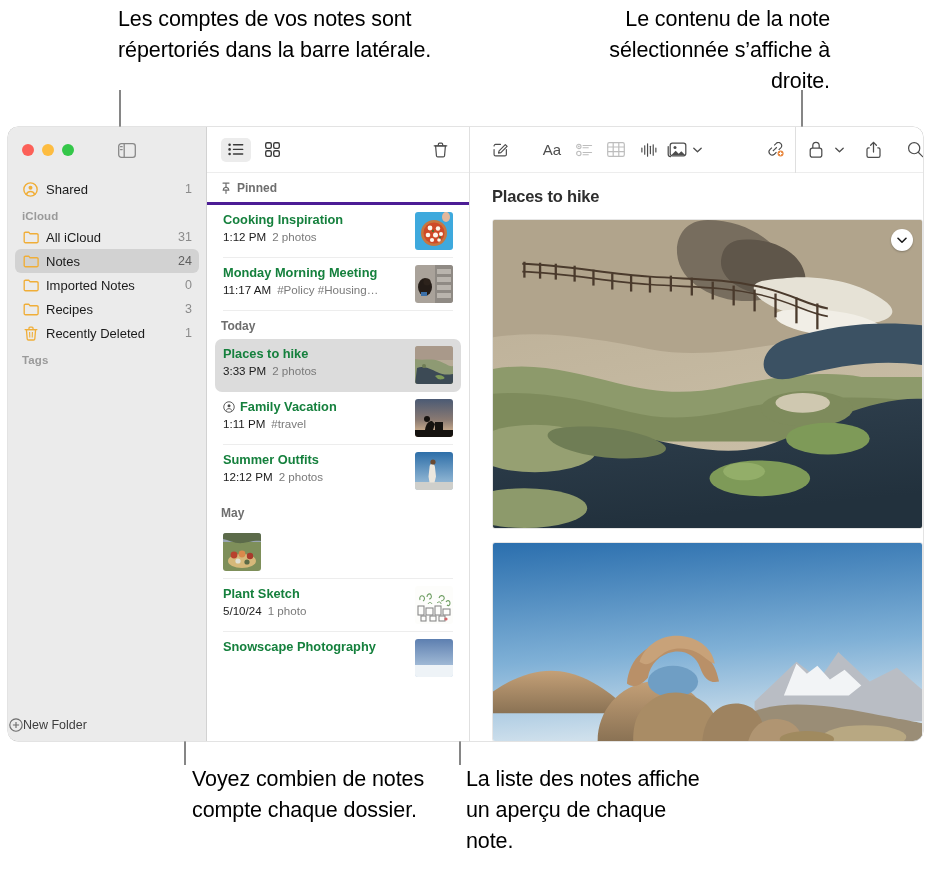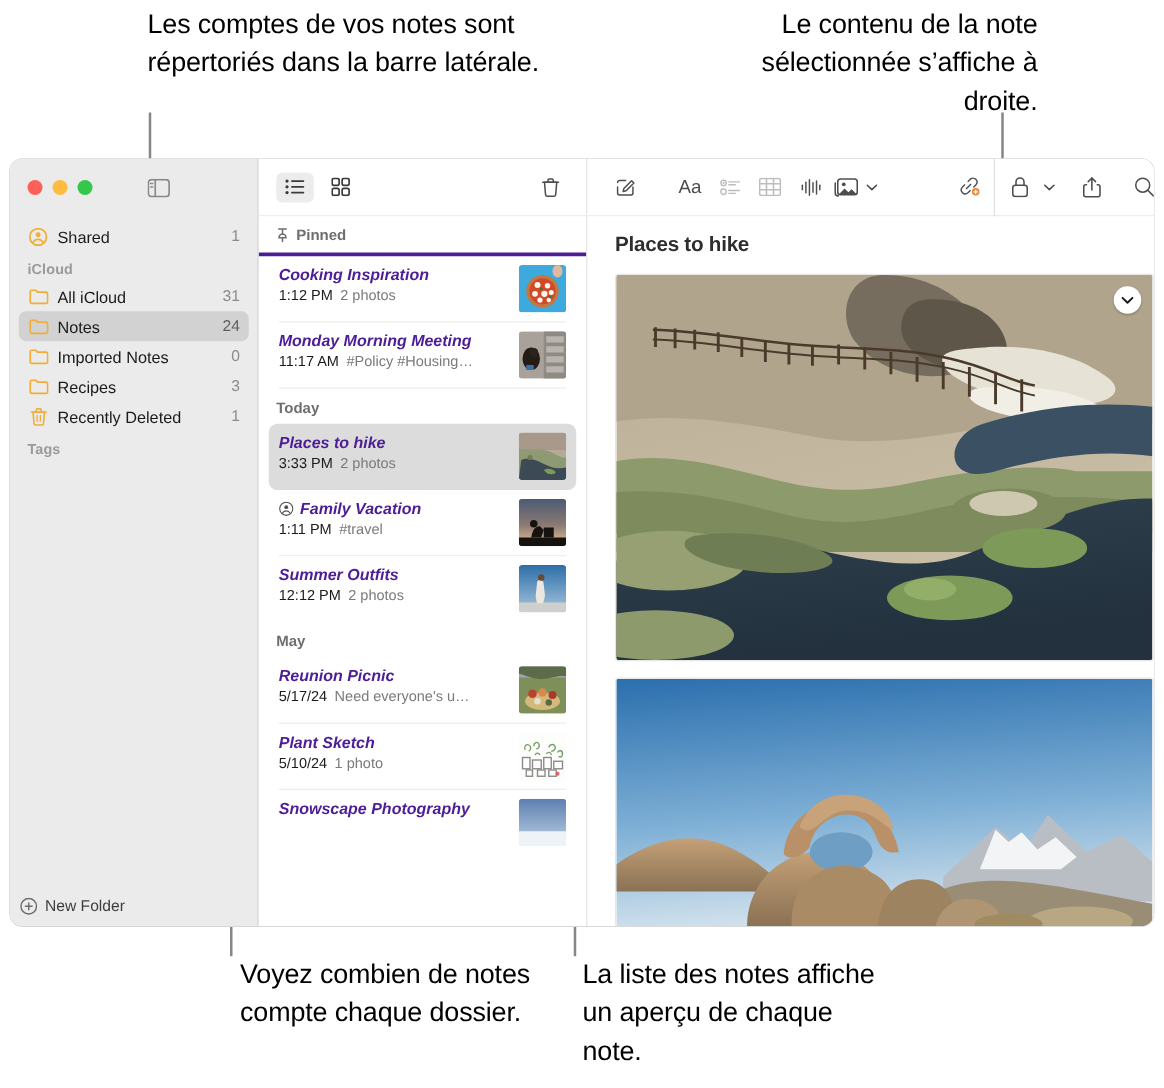--- a/index.html
+++ b/index.html
@@ -69,21 +69,21 @@
   .side-row .ic { width: 17px; height: 17px; flex: 0 0 17px; margin-right: 7px; display:flex; align-items:center; justify-content:center;}
   .side-row .lbl { flex: 1 1 auto; white-space: nowrap; overflow: hidden; }
   .side-row .cnt { color: #8b8b8b; font-size: 12.5px; }
   .side-row.selected .cnt { color: #5f5f5f; }
   .side-head {
     font-size: 11.5px; color: #9a9a9a; font-weight: 600;
     padding: 9px 14px 3px 14px; letter-spacing: .1px;
   }
   .sidebar-footer {
     height: 32px; display: flex; align-items: center;
-    padding: 0 8px; gap: 6px;
+    padding: 0 1px; gap: 0;
     font-size: 12.5px; color: #3d3d3d;
   }
 
   
   .notelist {
     width: 263px; flex: 0 0 263px;
     background: #ffffff;
     display: flex; flex-direction: column;
     border-right: 1px solid #e0e0e0;
     position: relative;
@@ -113,25 +113,24 @@
     display: flex; align-items: flex-start; gap: 8px;
     position: relative;
   }
   .note-row.selected { background: #dcdcdc; }
   .note-row .sep {
     position: absolute; left: 8px; right: 8px; bottom: 0;
     height: 1px; background: #ededed;
   }
   .note-main { flex: 1 1 auto; min-width: 0; }
   .note-title {
-    font-size: 12.8px; font-weight: 700; color: #4c1d95;
+    font-size: 12.8px; font-weight: 700; color: #15803d;
     white-space: nowrap; overflow: hidden; text-overflow: ellipsis;
     display: flex; align-items: center; gap: 5px;
     line-height: 16px;
-    font-style: italic;
   }
   .note-sub {
     margin-top: 2px;
     font-size: 11.6px; color: #7a7a7a;
     display: flex; align-items: center; gap: 6px;
     white-space: nowrap; overflow: hidden;
   }
   .note-sub .time { color: #1b1b1b; }
   .thumb {
     width: 38px; height: 38px; flex: 0 0 38px;
@@ -482,29 +481,20 @@
             </svg>
           </div>
 
         </div>
 
         <div class="group-head">
           <span>May</span>
         </div>
 
         <div class="note-row">
-          <div class="note-main">
-            <div class="note-title">
-              <span>Reunion Picnic</span>
-            </div>
-            <div class="note-sub">
-              <span class="time">5/17/24</span>
-              <span>Need everyone's u…</span>
-            </div>
-          </div>
           <div class="thumb">
             <svg width="38" height="38" viewBox="0 0 38 38">
               <rect width="38" height="38" fill="#7e8f5a"></rect>
               <path d="M0 0h38v9H0z" fill="#9aa6b4"></path>
               <path d="M0 6c6 1 12 5 20 4s12-3 18-2V0H0z" fill="#5c6b4a"></path>
               <ellipse cx="19" cy="28" rx="14" ry="7" fill="#d6b87a"></ellipse>
               <circle cx="11" cy="22" r="3.4" fill="#b8422e"></circle>
               <circle cx="19" cy="21" r="3.4" fill="#d9894c"></circle>
               <circle cx="27" cy="23" r="3.2" fill="#a83a2c"></circle>
               <circle cx="15" cy="28" r="2.6" fill="#e0e0d6"></circle>

